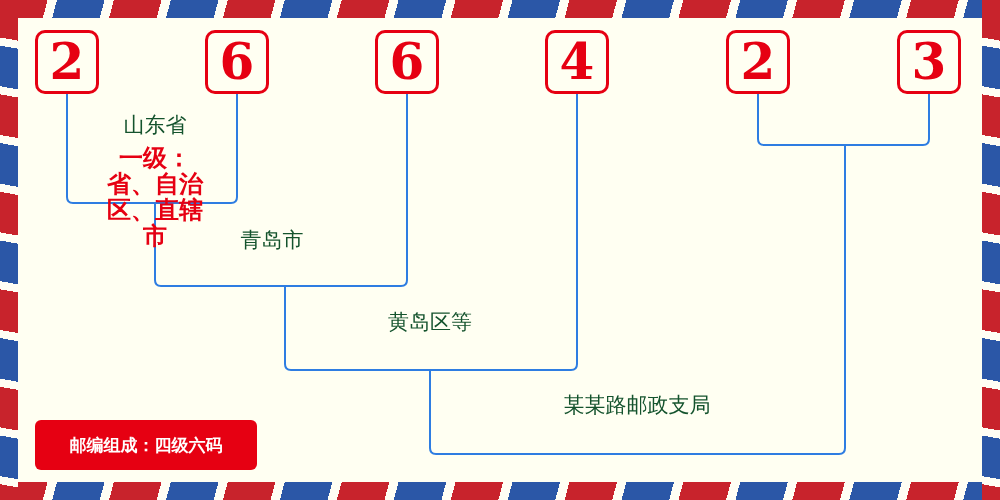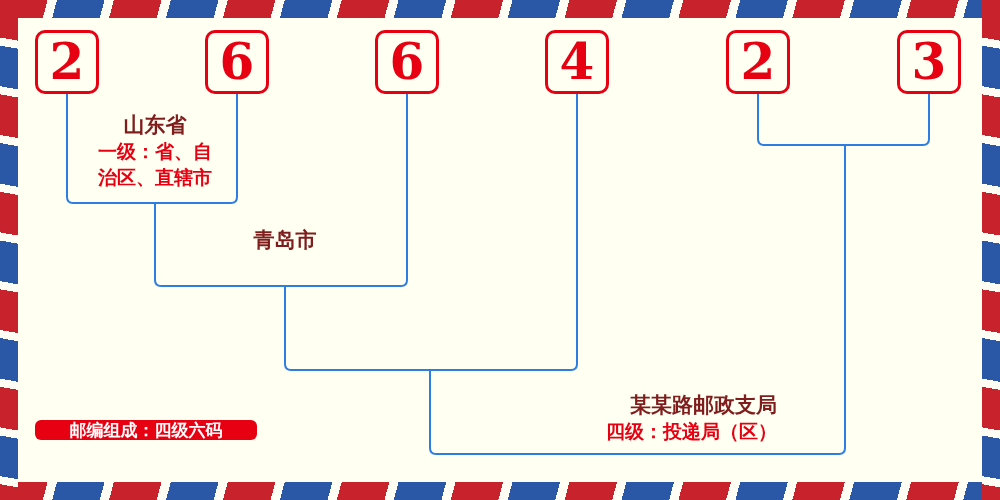--- a/index.html
+++ b/index.html
@@ -40,33 +40,33 @@
   }
   .db1 { left:35px; }  .db2 { left:205px; } .db3 { left:375px; }
   .db4 { left:545px; } .db5 { left:726px; } .db6 { left:897px; }
 
   
   svg.lines { position:absolute; left:0; top:0; z-index:1; }
   svg.lines path { stroke:#2e7de2; stroke-width:2; fill:none; stroke-linecap:round; }
 
   
   .label-group { position:absolute; text-align:center; z-index:2; }
-  .lvl-title { color:#7f1d1d; font-size:21px; font-weight:bold; line-height:24px; }
-  .lvl-desc  { color:#e60012; font-size:19px; font-weight:bold; line-height:26px; margin-top:2px; }
+  .lvl-title { color:#14532d; font-size:21px; font-weight:normal; line-height:24px; }
+  .lvl-desc  { color:#e60012; font-size:24px; font-weight:bold; line-height:26px; margin-top:8px; }
   .lg1 { left:75px;  top:113px; width:160px; }
   .lg1 .lvl-desc { width:118px; margin-left:auto; margin-right:auto; }
-  .lg2 { left:185px; top:228px; width:200px; }
+  .lg2 { left:172px; top:228px; width:200px; }
   .lg3 { left:300px; top:310px; width:260px; }
-  .lg4 { left:497px; top:393px; width:280px;text-align:right; }
+  .lg4 { left:497px; top:393px; width:280px; }
   .lg5 { left:763px; top:105px; width:160px; }
   .nowrap { white-space:nowrap; }
 
   
   .badge {
-    position:absolute; left:35px; top:420px; width:222px; height:20px;
+    position:absolute; left:35px; top:420px; width:222px; height:50px;
     background:#e60012; border-radius:6px; color:#ffffff;
     font-size:17px; font-weight:bold;
     display:flex; align-items:center; justify-content:center; z-index:2;
   }
 </style>
 </head>
 <body>
 
 <div class="canvas">
 
@@ -105,23 +105,23 @@
   <div class="label-group lg1">
     <div class="lvl-title">山东省</div>
     <div class="lvl-desc">一级：省、自治区、直辖市</div>
   </div>
 
   <div class="label-group lg2">
     <div class="lvl-title">青岛市</div>
   </div>
 
   <div class="label-group lg3">
+    <div class="lvl-title">黄岛区等</div>
   </div>
 
   <div class="label-group lg4">
     <div class="lvl-title">某某路邮政支局</div>
-    <div class="lvl-desc nowrap">四级：投递局（区）</div>
   </div>
 
 
   <div class="badge">邮编组成：四级六码</div>
 
 </div>
 
 </body></html>

